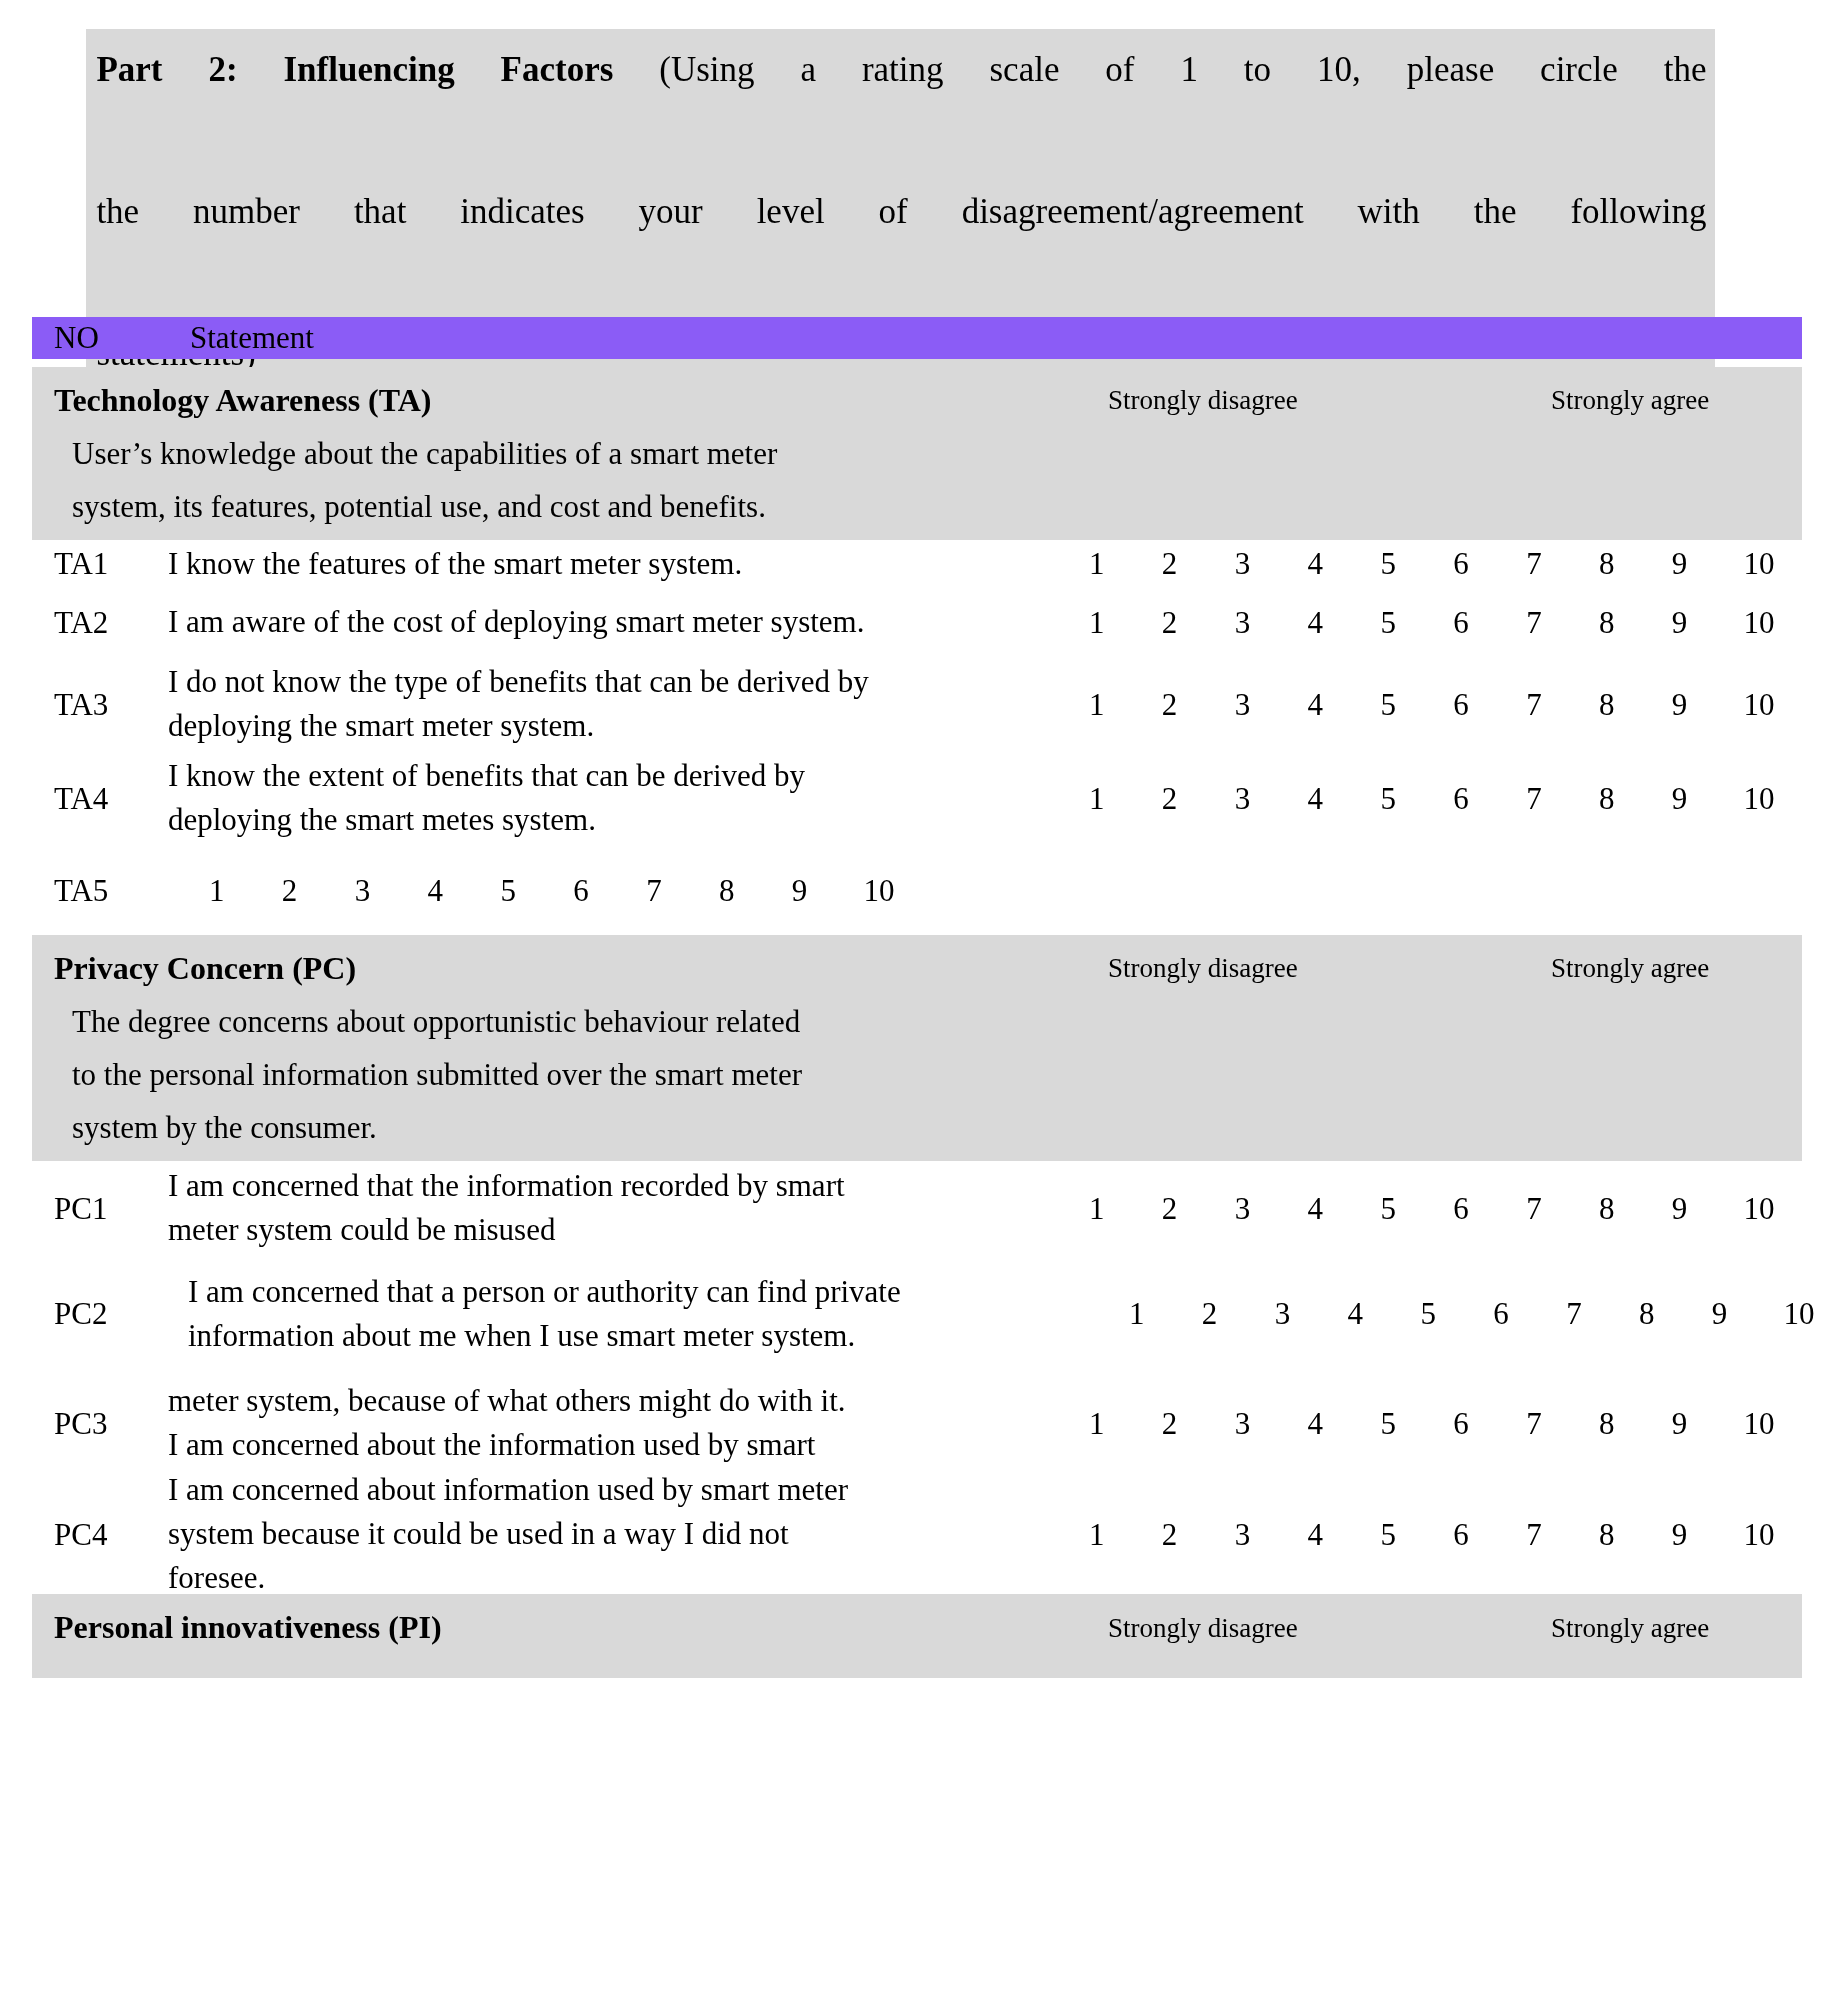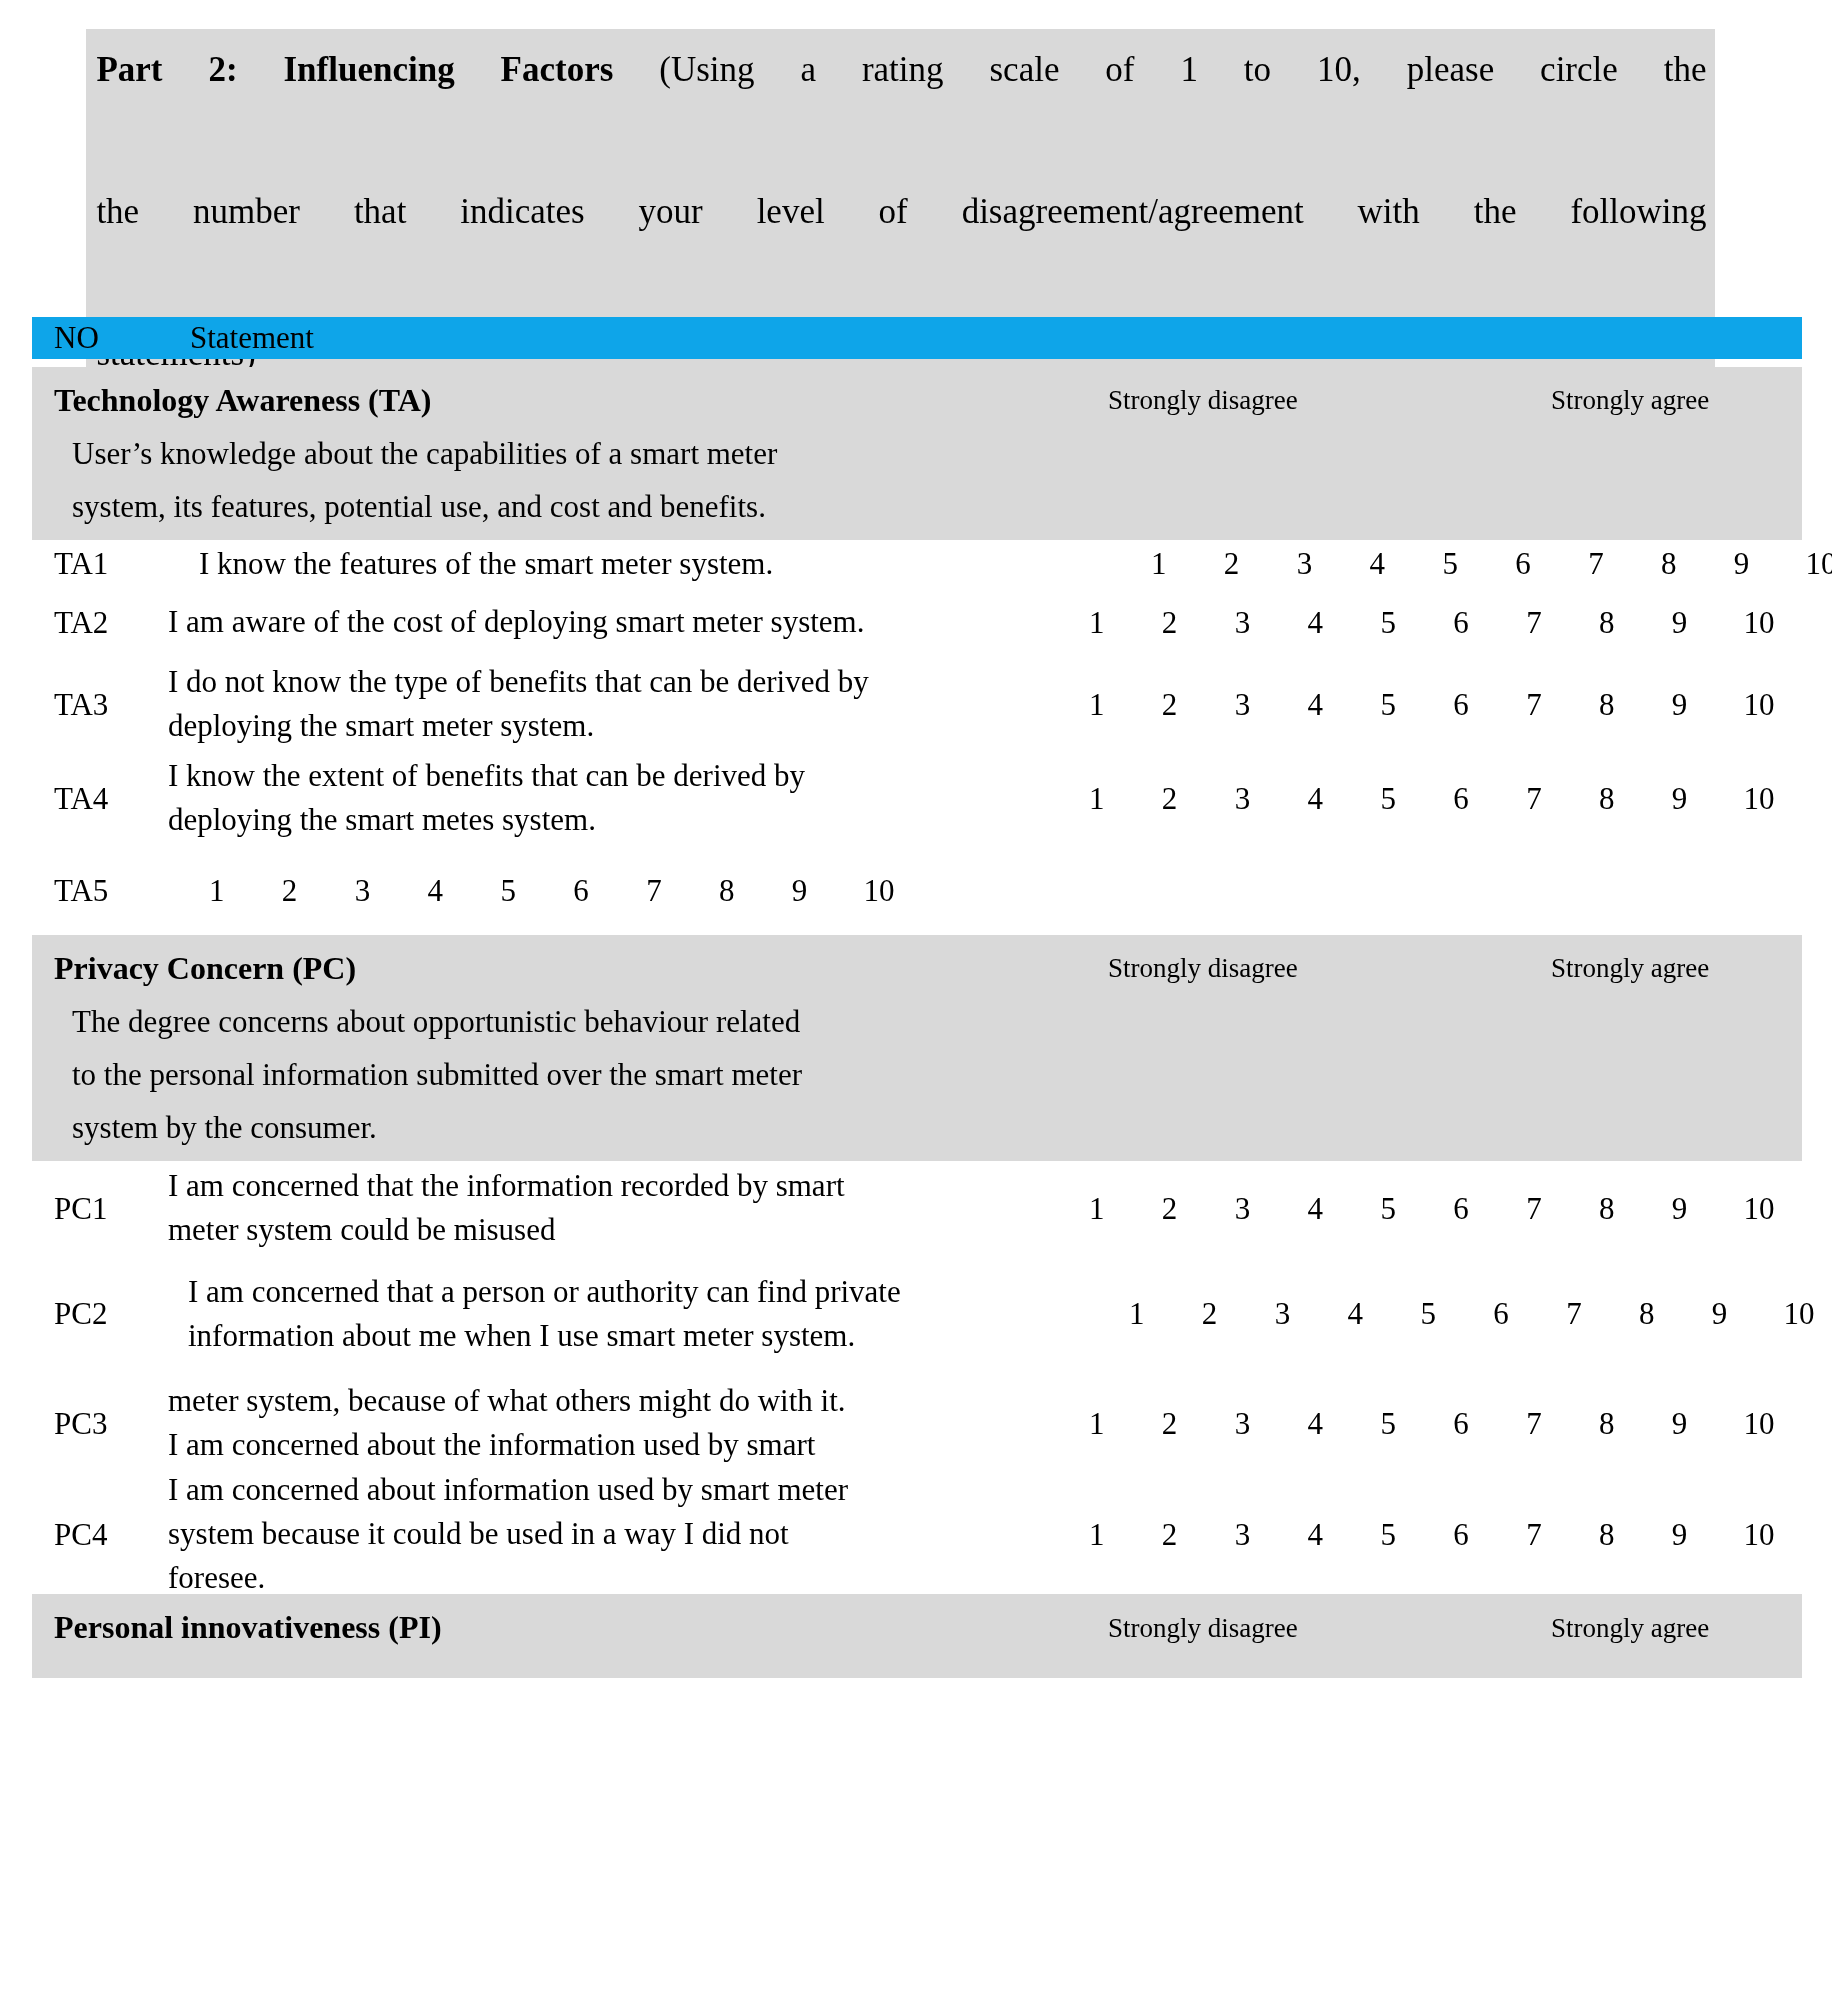--- a/index.html
+++ b/index.html
@@ -51,21 +51,21 @@
     width: 100%;
   }
 
   
   .colhead {
     position: absolute;
     left: 32px;
     top: 317px;
     width: 1770px;
     height: 42px;
-    background: #0ea5e9;
+    background: #8b5cf6;
   }
   .colhead .c-no {
     position: absolute;
     left: 22px;
     top: 0;
     font-size: 31px;
     line-height: 42px;
   }
   .colhead .c-stmt {
     position: absolute;
@@ -172,21 +172,21 @@
     flex: 1 1 0;
     text-align: center;
     font-size: 31px;
     line-height: 39px;
   }
   .item .scale .num:last-child {
     flex: 1.18 1 0;
   }
 
   
-  .h-ta1 { height: 47px; gap: 31px; }
+  .h-ta1 { height: 47px; }
   .h-ta2 { height: 70px; }
   .h-ta3 { height: 94px; }
   .h-ta4 { height: 94px; }
   .h-ta5 { height: 90px; }
   .h-pc1 { height: 94px; }
   .h-pc2 { height: 117px; gap: 20px; }
   .h-pc3 { height: 102px; }
   .h-pc4 { height: 120px; }
 </style>
 </head>

